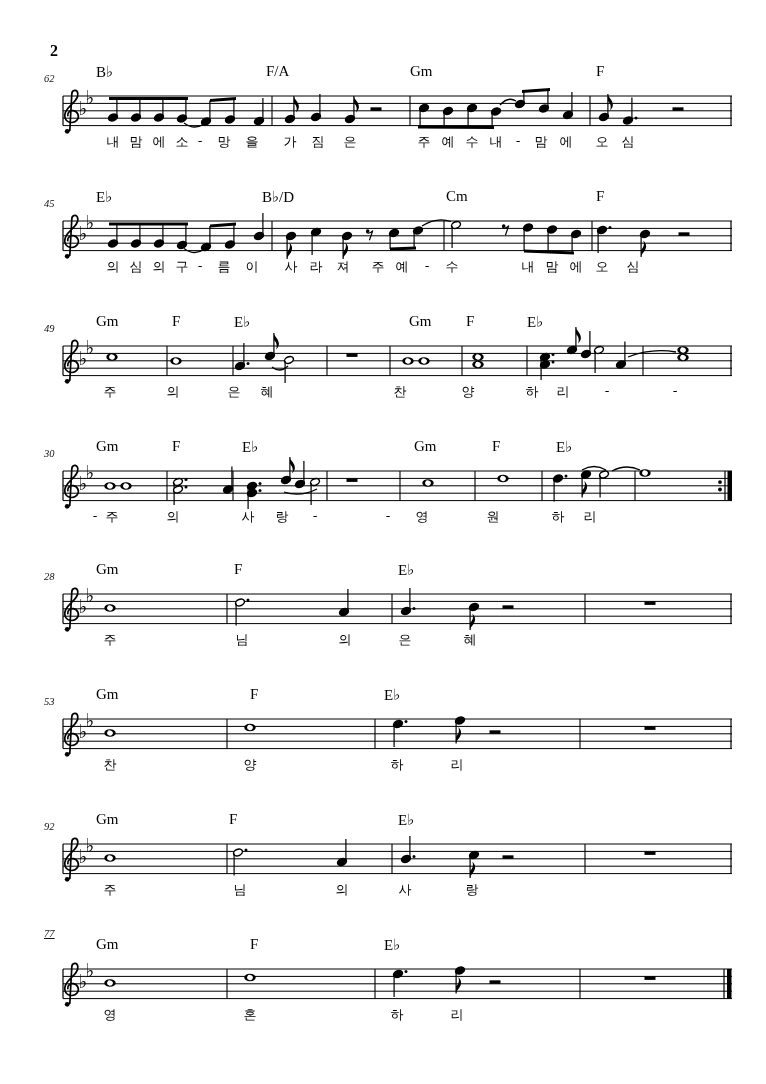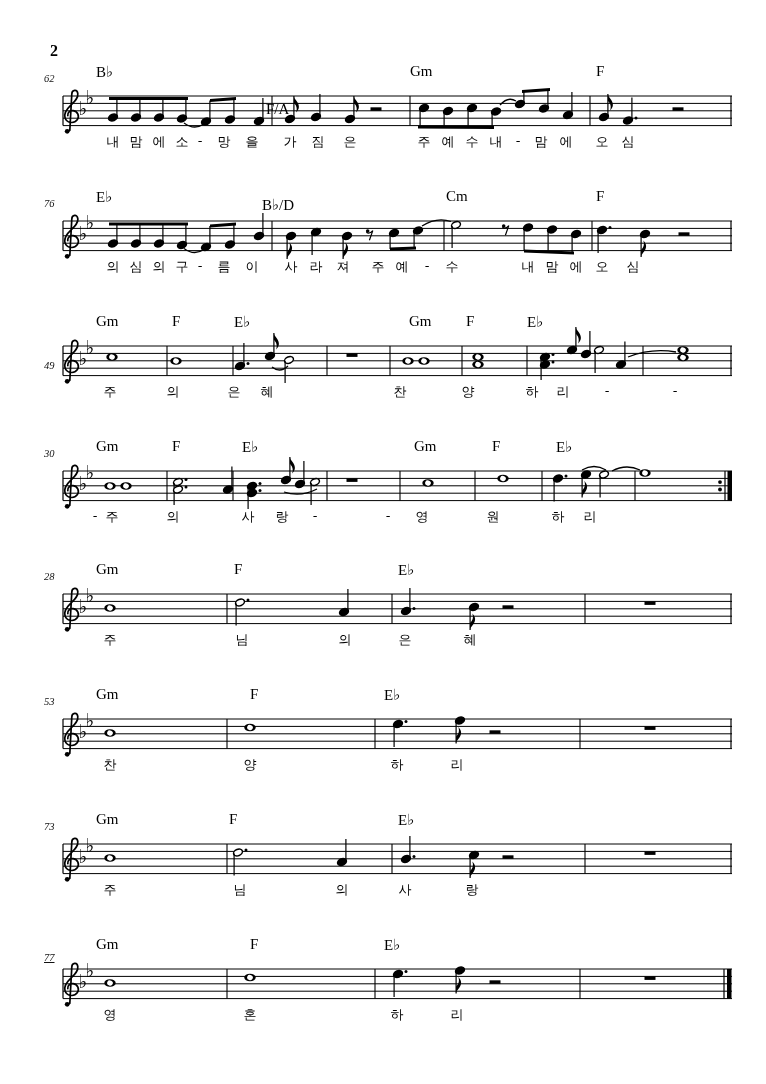--- a/index.html
+++ b/index.html
@@ -376,21 +376,21 @@
       <circle cx="406" cy="971.5" r="1.5" fill="#000000"></circle>
       <ellipse cx="460" cy="970.5" rx="4.6" ry="3.2" fill="#000000" stroke="#000000" stroke-width="1.5" transform="rotate(-21 460 970.5)"></ellipse>
       <line x1="456.1" y1="971.5" x2="456.1" y2="993.5" stroke="#000000" stroke-width="1.2"></line>
       <path d="M 456.1,993.5 c 0,-3.5 5,-5.5 5,-11 c 0,-2.5 -1.8,-4.5 -2.8,-5.5 c 1.8,4.8 -0.6,8 -2.2,9.4 z" fill="#000000"></path>
       <rect x="489.5" y="980.322" width="11" height="3.5" fill="#000000"></rect>
       <rect x="644.5" y="976.4" width="11" height="3.5" fill="#000000"></rect>
     </svg>
   <div id="text-layer">
       <div class="mnum" style="left: 44px; top: 73px;">62</div>
       <div class="chord" style="left: 96px; top: 63px;">B♭</div>
-      <div class="chord" style="left: 266px; top: 63px; margin-top: 38px;">F/A</div>
+      <div class="chord" style="left: 266px; top: 63px;">F/A</div>
       <div class="chord" style="left: 410px; top: 63px;">Gm</div>
       <div class="chord" style="left: 596px; top: 63px;">F</div>
       <div class="lyric" style="left: 113px; top: 133px;">내</div>
       <div class="lyric" style="left: 136px; top: 133px;">맘</div>
       <div class="lyric" style="left: 159px; top: 133px;">에</div>
       <div class="lyric" style="left: 182px; top: 133px;">소</div>
       <div class="lyric" style="left: 200px; top: 133px;">-</div>
       <div class="lyric" style="left: 224px; top: 133px;">망</div>
       <div class="lyric" style="left: 252px; top: 133px;">을</div>
       <div class="lyric" style="left: 290px; top: 133px;">가</div>
@@ -398,23 +398,23 @@
       <div class="lyric" style="left: 350px; top: 133px;">은</div>
       <div class="lyric" style="left: 424px; top: 133px;">주</div>
       <div class="lyric" style="left: 448px; top: 133px;">예</div>
       <div class="lyric" style="left: 472px; top: 133px;">수</div>
       <div class="lyric" style="left: 496px; top: 133px;">내</div>
       <div class="lyric" style="left: 518px; top: 133px;">-</div>
       <div class="lyric" style="left: 541px; top: 133px;">맘</div>
       <div class="lyric" style="left: 566px; top: 133px;">에</div>
       <div class="lyric" style="left: 602px; top: 133px;">오</div>
       <div class="lyric" style="left: 628px; top: 133px;">심</div>
-      <div class="mnum" style="left: 44px; top: 198px;">76</div>
+      <div class="mnum" style="left: 44px; top: 198px;">45</div>
       <div class="chord" style="left: 96px; top: 188px;">E♭</div>
-      <div class="chord" style="left: 262px; top: 196px;">B♭/D</div>
+      <div class="chord" style="left: 262px; top: 188px;">B♭/D</div>
       <div class="chord" style="left: 446px; top: 188px;">Cm</div>
       <div class="chord" style="left: 596px; top: 188px;">F</div>
       <div class="lyric" style="left: 113px; top: 258px;">의</div>
       <div class="lyric" style="left: 136px; top: 258px;">심</div>
       <div class="lyric" style="left: 159px; top: 258px;">의</div>
       <div class="lyric" style="left: 182px; top: 258px;">구</div>
       <div class="lyric" style="left: 200px; top: 258px;">-</div>
       <div class="lyric" style="left: 224px; top: 258px;">름</div>
       <div class="lyric" style="left: 252px; top: 258px;">이</div>
       <div class="lyric" style="left: 291px; top: 258px;">사</div>
@@ -422,21 +422,21 @@
       <div class="lyric" style="left: 343px; top: 258px;">져</div>
       <div class="lyric" style="left: 378px; top: 258px;">주</div>
       <div class="lyric" style="left: 402px; top: 258px;">예</div>
       <div class="lyric" style="left: 427px; top: 258px;">-</div>
       <div class="lyric" style="left: 452px; top: 258px;">수</div>
       <div class="lyric" style="left: 528px; top: 258px;">내</div>
       <div class="lyric" style="left: 552px; top: 258px;">맘</div>
       <div class="lyric" style="left: 576px; top: 258px;">에</div>
       <div class="lyric" style="left: 602px; top: 258px;">오</div>
       <div class="lyric" style="left: 633px; top: 258px;">심</div>
-      <div class="mnum" style="left: 44px; top: 323px; margin-top: 37px;">49</div>
+      <div class="mnum" style="left: 44px; top: 323px;">49</div>
       <div class="chord" style="left: 96px; top: 313px;">Gm</div>
       <div class="chord" style="left: 172px; top: 313px;">F</div>
       <div class="chord" style="left: 234px; top: 313px;">E♭</div>
       <div class="chord" style="left: 409px; top: 313px;">Gm</div>
       <div class="chord" style="left: 466px; top: 313px;">F</div>
       <div class="chord" style="left: 527px; top: 313px;">E♭</div>
       <div class="lyric" style="left: 110px; top: 383px;">주</div>
       <div class="lyric" style="left: 173px; top: 383px;">의</div>
       <div class="lyric" style="left: 234px; top: 383px;">은</div>
       <div class="lyric" style="left: 267px; top: 383px;">혜</div>
@@ -474,30 +474,30 @@
       <div class="lyric" style="left: 405px; top: 631px;">은</div>
       <div class="lyric" style="left: 470px; top: 631px;">혜</div>
       <div class="mnum" style="left: 44px; top: 696px;">53</div>
       <div class="chord" style="left: 96px; top: 686px;">Gm</div>
       <div class="chord" style="left: 250px; top: 686px;">F</div>
       <div class="chord" style="left: 384px; top: 686px;">E♭</div>
       <div class="lyric" style="left: 110px; top: 756px;">찬</div>
       <div class="lyric" style="left: 250px; top: 756px;">양</div>
       <div class="lyric" style="left: 397px; top: 756px;">하</div>
       <div class="lyric" style="left: 457px; top: 756px;">리</div>
-      <div class="mnum" style="left: 44px; top: 821px;">73</div>
+      <div class="mnum" style="left: 44px; top: 821px;">92</div>
       <div class="chord" style="left: 96px; top: 811px;">Gm</div>
       <div class="chord" style="left: 229px; top: 811px;">F</div>
       <div class="chord" style="left: 398px; top: 811px;">E♭</div>
       <div class="lyric" style="left: 110px; top: 881px;">주</div>
       <div class="lyric" style="left: 240px; top: 881px;">님</div>
       <div class="lyric" style="left: 342px; top: 881px;">의</div>
       <div class="lyric" style="left: 405px; top: 881px;">사</div>
       <div class="lyric" style="left: 472px; top: 881px;">랑</div>
-      <div class="mnum" style="left: 44px; top: 952px; text-decoration: underline;">77</div>
+      <div class="mnum" style="left: 44px; top: 928px; text-decoration: underline;">77</div>
       <div class="chord" style="left: 96px; top: 936px;">Gm</div>
       <div class="chord" style="left: 250px; top: 936px;">F</div>
       <div class="chord" style="left: 384px; top: 936px;">E♭</div>
       <div class="lyric" style="left: 110px; top: 1006px;">영</div>
       <div class="lyric" style="left: 250px; top: 1006px;">혼</div>
       <div class="lyric" style="left: 397px; top: 1006px;">하</div>
       <div class="lyric" style="left: 457px; top: 1006px;">리</div>
     </div>
 </div>
 

